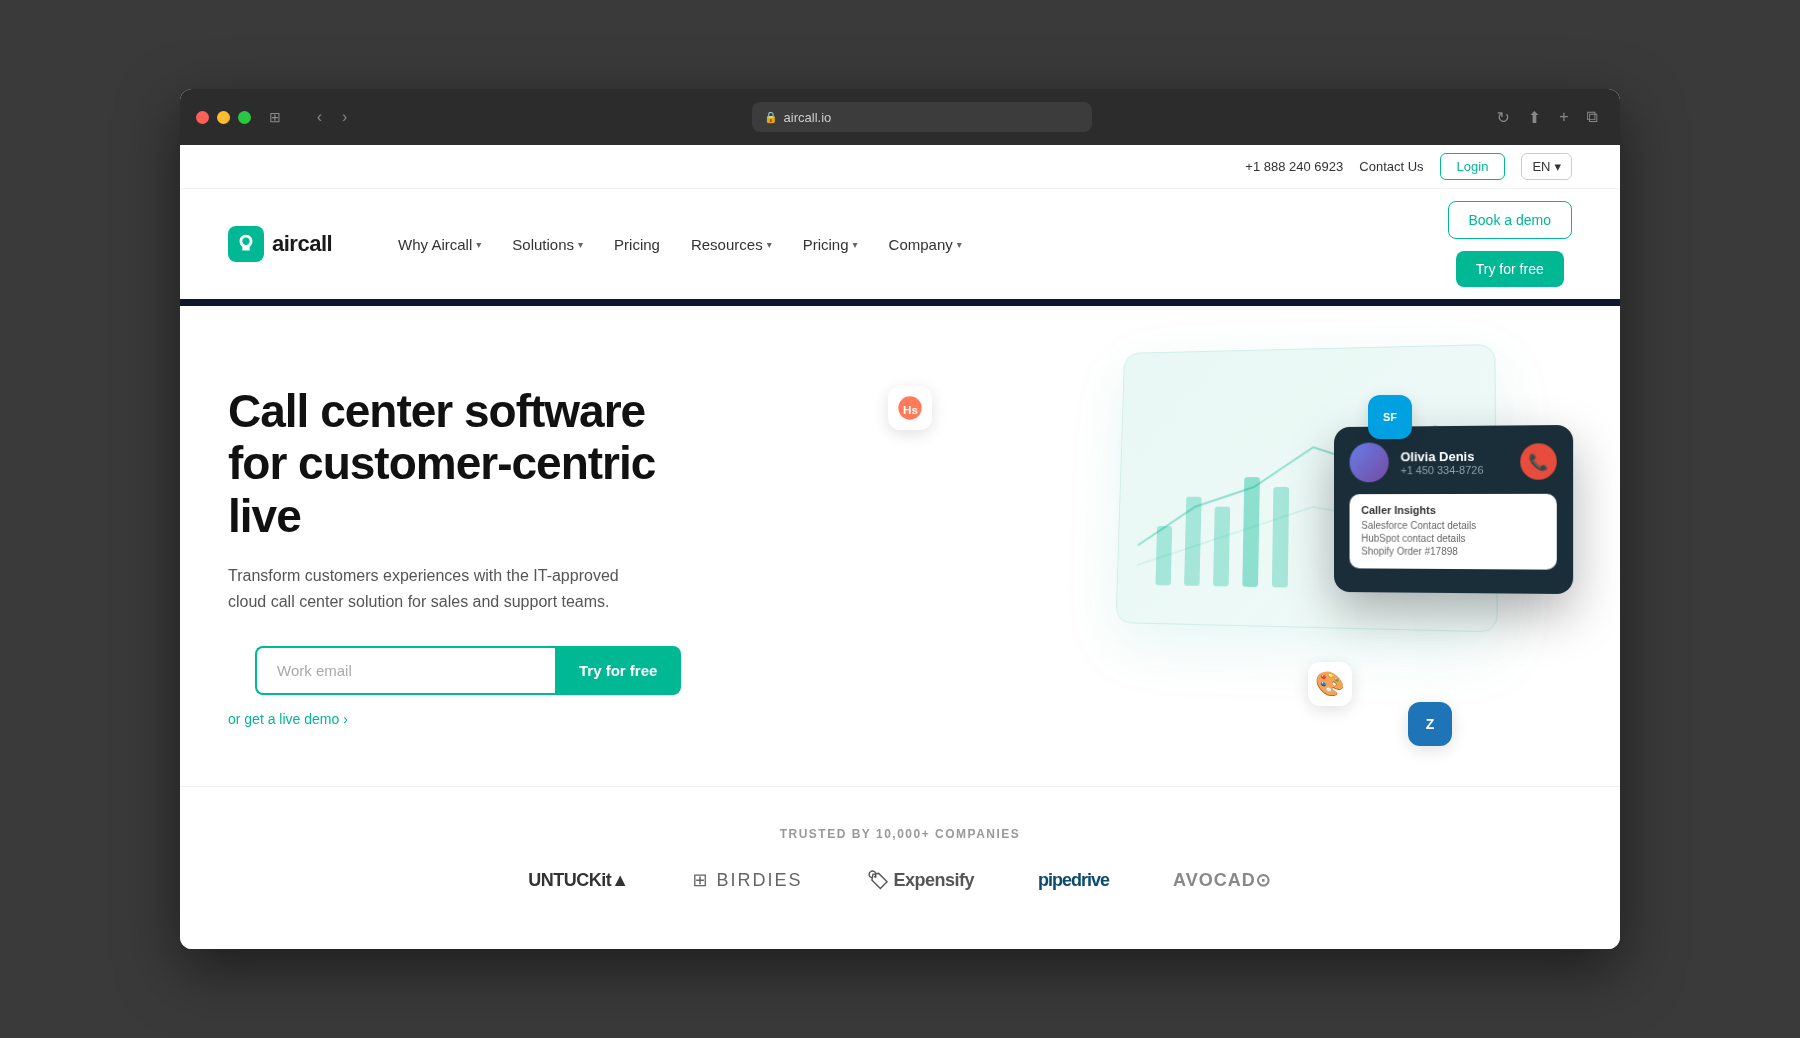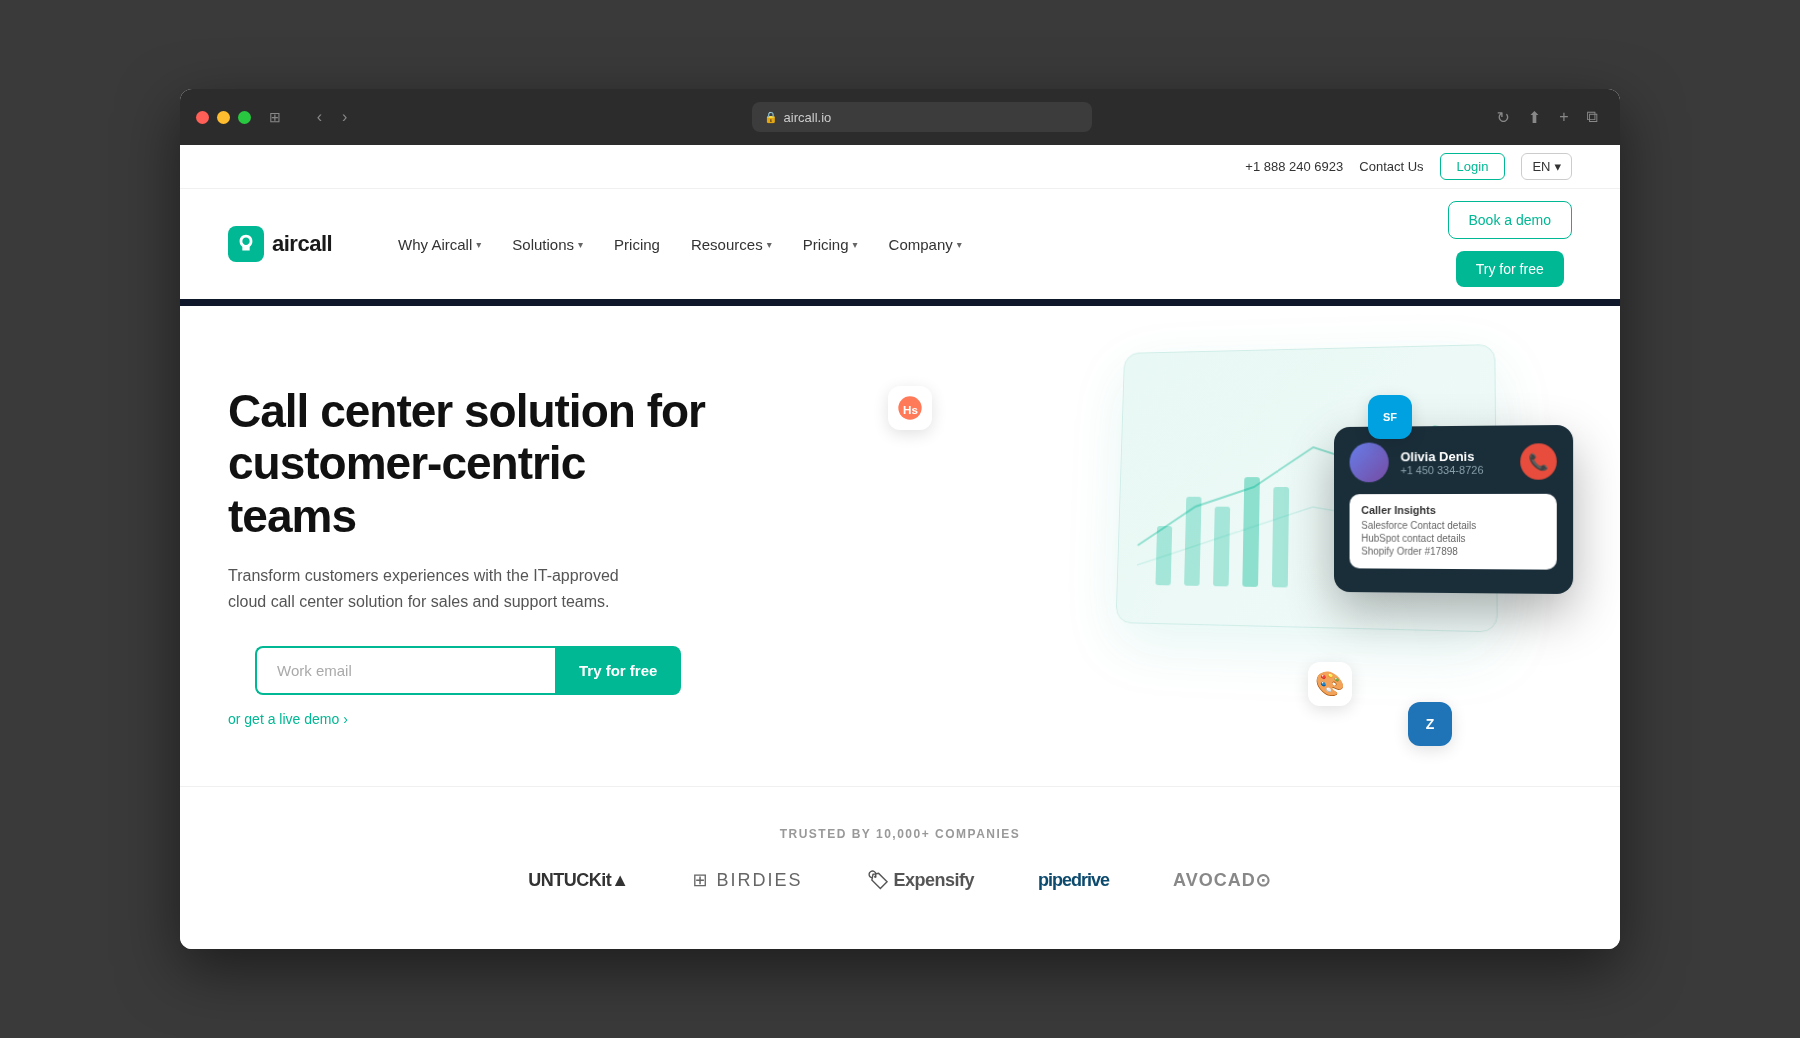--- a/index.html
+++ b/index.html
@@ -527,21 +527,21 @@
       </div>
 
       <div class="nav-ctas">
         <button class="book-demo-btn">Book a demo</button>
         <button class="try-free-btn-nav">Try for free</button>
       </div>
     </nav>
 
     <div class="hero">
       <div class="hero-content">
-        <h1 class="hero-title">Call center solution for customer-centric teams</h1>
+        <h1 class="hero-title">Call center software for customer-centric live</h1>
         <p class="hero-subtitle">Transform customers experiences with the IT-approved cloud call center solution for sales and support teams.</p>
 
         <div class="email-form">
           <input class="email-input" type="email" placeholder="Work email" style="">
           <button class="try-free-btn">Try for free</button>
         </div>
 
         <a class="live-demo-link">
           <span>or get a live demo</span>
           <span>›</span>

